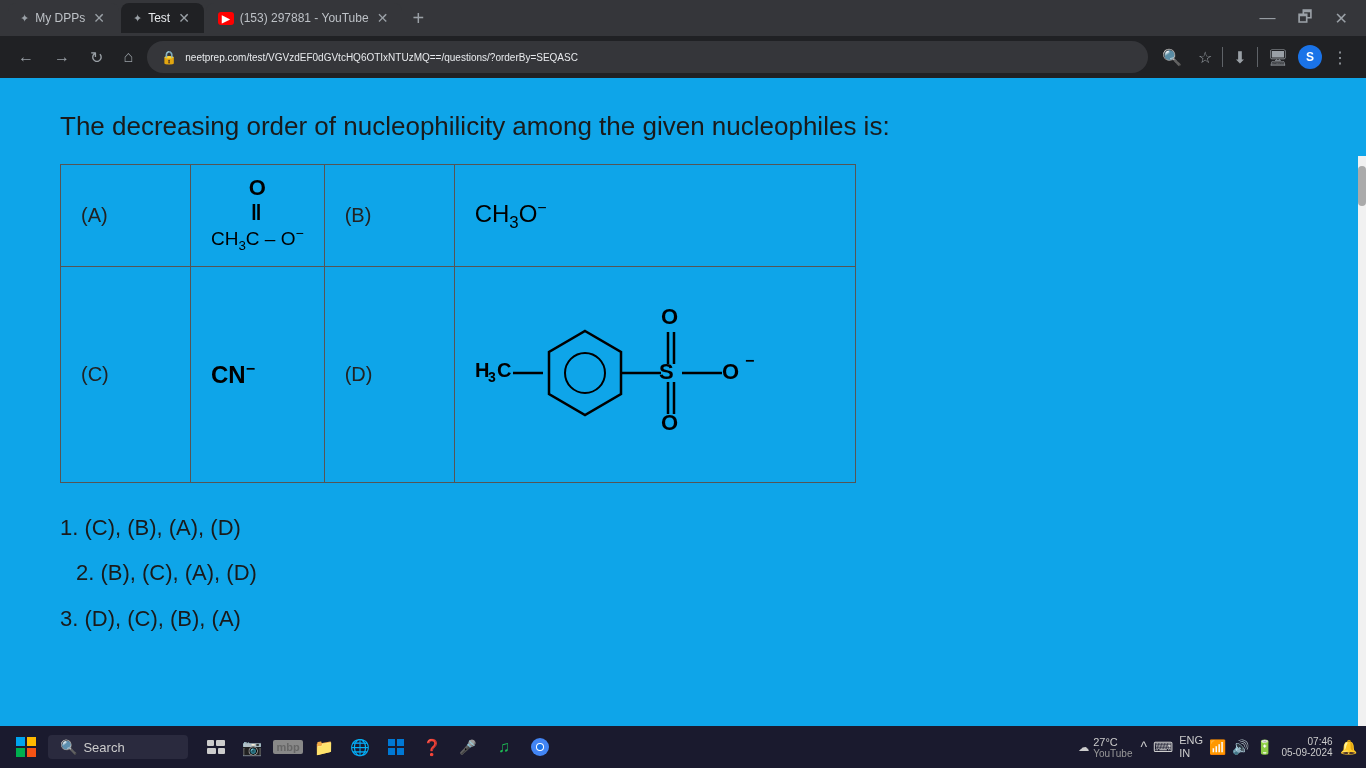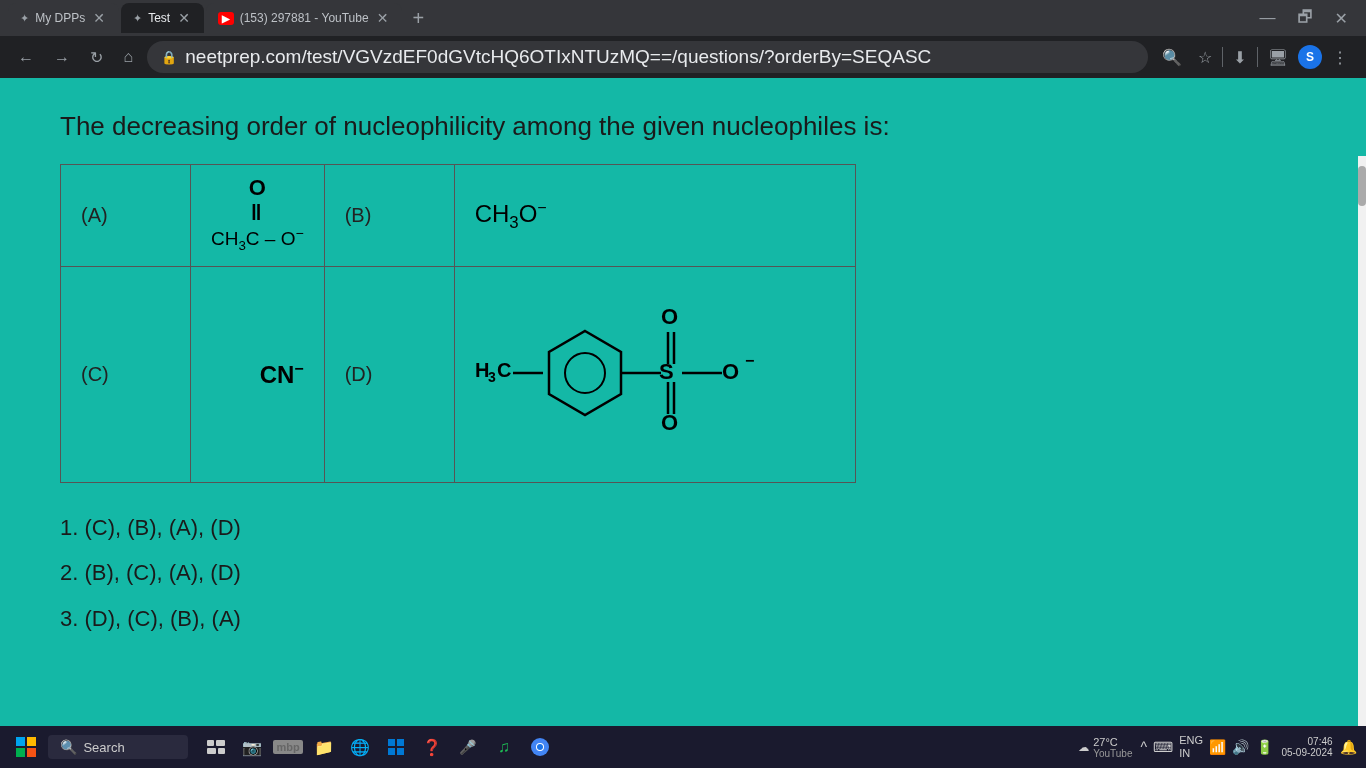--- a/index.html
+++ b/index.html
@@ -16,40 +16,40 @@
     .tab-close { color: #9aa0a6; font-size: 14px; cursor: pointer; padding: 2px; }
     .tab-yt { background: #ff0000; color: white; border-radius: 3px; padding: 1px 4px; font-size: 10px; font-weight: bold; }
     .tab-new { color: #9aa0a6; font-size: 20px; padding: 0 8px; cursor: pointer; }
     .window-controls { margin-left: auto; display: flex; align-items: center; gap: 2px; }
     .win-btn { color: #9aa0a6; font-size: 16px; padding: 4px 10px; cursor: pointer; }
 
     
     .address-bar { display: flex; align-items: center; background: #202124; height: 42px; padding: 4px 12px; gap: 8px; }
     .nav-btn { color: #9aa0a6; font-size: 16px; padding: 4px 6px; cursor: pointer; border-radius: 50%; }
     .url-bar { flex: 1; background: #35363a; border-radius: 20px; display: flex; align-items: center; padding: 4px 14px; gap: 8px; height: 32px; }
-    .url-text { font-size: 19px; color: #e8eaed; flex: 1; }
+    .url-text { font-size: 10px; color: #e8eaed; flex: 1; }
     .url-icon { color: #9aa0a6; font-size: 13px; }
     .toolbar-icons { display: flex; align-items: center; gap: 4px; }
     .toolbar-icon { color: #9aa0a6; font-size: 16px; padding: 4px 6px; cursor: pointer; border-radius: 50%; }
     .profile-icon { width: 24px; height: 24px; border-radius: 50%; background: #1a73e8; color: white; display: flex; align-items: center; justify-content: center; font-size: 12px; font-weight: bold; cursor: pointer; }
     .separator { width: 1px; height: 20px; background: #5f6368; }
 
     
-    .page-content { background: #14b8a6; flex: 1; overflow-y: auto; padding: 30px 60px; height: calc(768px - 36px - 42px - 42px); }
+    .page-content { background: #0ea5e9; flex: 1; overflow-y: auto; padding: 30px 60px; height: calc(768px - 36px - 42px - 42px); }
 
     
     .question-text { font-size: 26px; color: #1a1a1a; font-weight: 400; margin-bottom: 20px; line-height: 1.4; }
 
     
     .chem-table { border-collapse: collapse; margin-bottom: 24px; }
     .chem-table td { border: 1px solid #555; padding: 10px 20px; vertical-align: middle; min-width: 130px; font-size: 20px; }
     .chem-table .label-cell { font-size: 20px; color: #222; width: 80px; }
 
     .chem-b { font-weight: normal; font-size: 24px; }
-    .chem-c { font-weight: bold; font-size: 24px; text-align: right; }
+    .chem-c { font-weight: bold; font-size: 24px; }
 
     .options-list { margin-top: 10px; font-size: 22px; color: #1a1a1a; line-height: 1.9; }
 
     
     .scrollbar-track { position: absolute; right: 0; top: 78px; width: 8px; height: calc(768px - 78px - 42px); background: #f1f1f1; }
     .scrollbar-thumb { width: 8px; height: 40px; background: #aaa; border-radius: 4px; position: absolute; top: 10px; }
 
     
     .taskbar { width: 100%; height: 42px; background: #1a1a2e; display: flex; align-items: center; padding: 0 8px; gap: 4px; position: absolute; bottom: 0; left: 0; }
     .taskbar-start { display: flex; align-items: center; justify-content: center; width: 36px; height: 36px; cursor: pointer; }
@@ -200,21 +200,21 @@
         </td>
       </tr>
     </tbody>
       </table>
 
     <div class="options-list">
       <div style="margin-bottom: 4px;">
         <span>1. </span>
         <span>(C), (B), (A), (D)</span>
       </div>
-      <div style="margin-bottom: 4px;">
+      <div style="margin-bottom: 4px; margin-left: 16px;">
         <span>2. </span>
         <span>(B), (C), (A), (D)</span>
       </div>
       <div style="margin-bottom: 4px;">
         <span>3. </span>
         <span>(D), (C), (B), (A)</span>
       </div>
     </div>
 
   </div>

